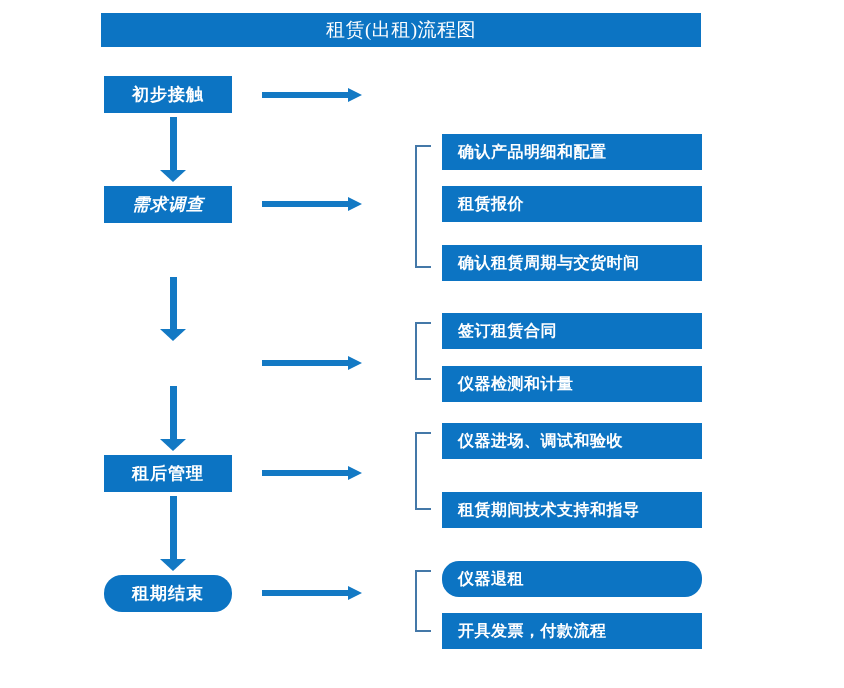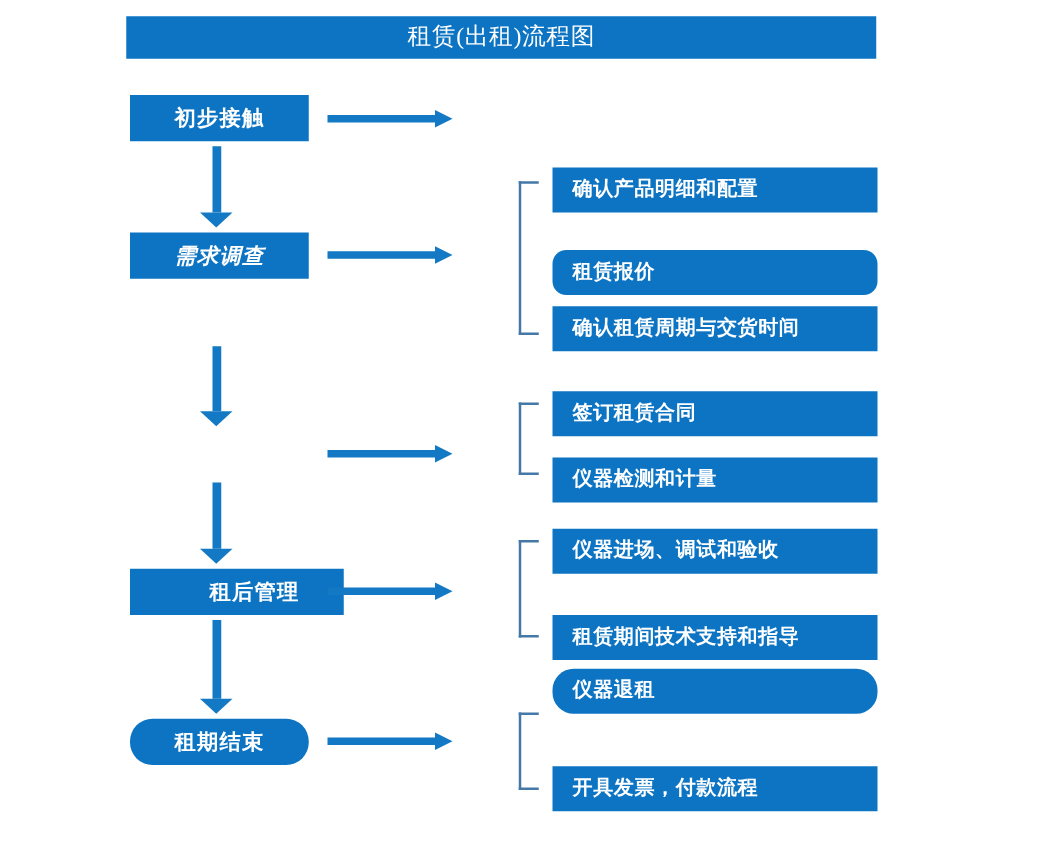--- a/index.html
+++ b/index.html
@@ -34,21 +34,21 @@
     font-size: 19px;
     font-weight: normal;
     line-height: 34px;
     text-align: center;
     letter-spacing: 0.5px;
   }
 
   
   .stage-box {
     position: absolute;
-    width: 143px;
+    width: 128px;
     height: 37px;
     background: #0C74C3;
     color: #ffffff;
     font-size: 17px;
     font-weight: bold;
     line-height: 37px;
     text-align: center;
     letter-spacing: 1px;
   }
 
@@ -131,21 +131,21 @@
 </style>
 </head>
 <body>
 
 <div id="canvas">
 
   <div class="title-bar">租赁(出租)流程图</div>
 
   <div class="stage-box" style="left:104px; top:76px;">初步接触</div>
   <div class="stage-box" style="left:104px; top:186px;font-style:italic;">需求调查</div>
-  <div class="stage-box" style="left:104px; top:455px;padding-left:28px;">租后管理</div>
+  <div class="stage-box" style="left:104px; top:455px;">租后管理</div>
   <div class="stage-box" style="left:104px; top:575px;border-radius:18px;">租期结束</div>
 
   <div class="v-arrow" style="top:117px; height:65px;">
     <div class="shaft" style="height:53px;"></div>
     <div class="head" style="top:53px;"></div>
   </div>
   <div class="v-arrow" style="top:277px; height:64px;">
     <div class="shaft" style="height:52px;"></div>
     <div class="head" style="top:52px;"></div>
   </div>
@@ -178,22 +178,22 @@
     <div class="shaft"></div>
       <div class="head"></div>
   </div>
 
   <div class="bracket" style="top:145px; height:123px;"></div>
   <div class="bracket" style="top:322px; height:58px;"></div>
   <div class="bracket" style="top:432px; height:78px;"></div>
   <div class="bracket" style="top:570px; height:62px;"></div>
 
   <div class="detail-box" style="top:134px;">确认产品明细和配置</div>
-  <div class="detail-box" style="top:200px;border-radius:11px;">租赁报价</div>
+  <div class="detail-box" style="top:186px;">租赁报价</div>
   <div class="detail-box" style="top:245px;">确认租赁周期与交货时间</div>
   <div class="detail-box" style="top:313px;">签订租赁合同</div>
   <div class="detail-box" style="top:350px;margin-top:16px;">仪器检测和计量</div>
   <div class="detail-box" style="top:423px;">仪器进场、调试和验收</div>
   <div class="detail-box" style="top:492px;">租赁期间技术支持和指导</div>
-  <div class="detail-box" style="top:535px;border-radius:17px;">仪器退租</div>
+  <div class="detail-box" style="top:561px;border-radius:17px;">仪器退租</div>
   <div class="detail-box" style="top:613px;">开具发票，付款流程</div>
 
 </div>
 
 </body></html>

